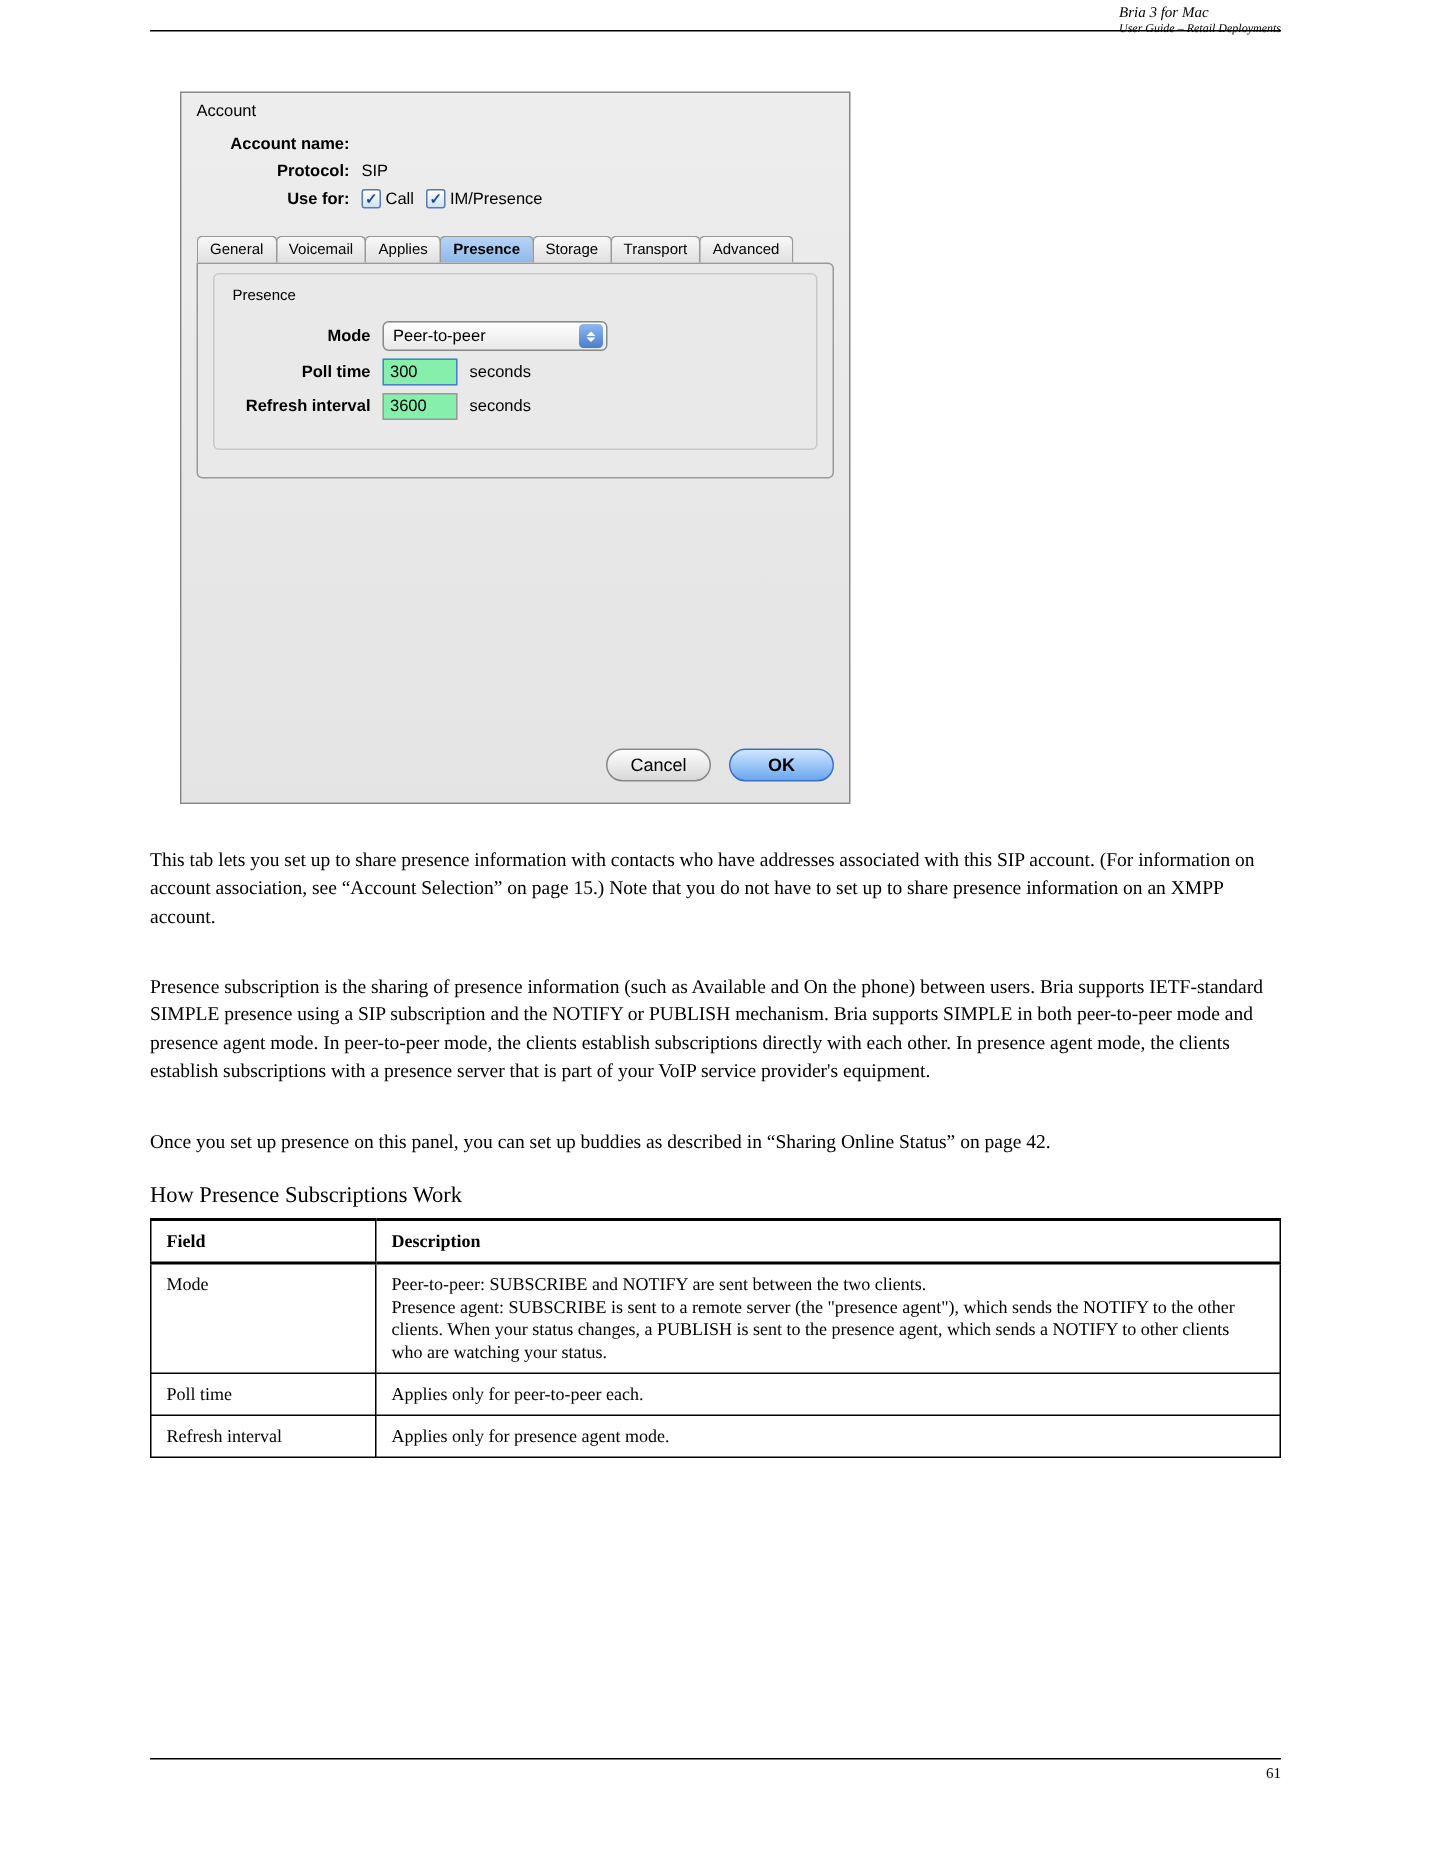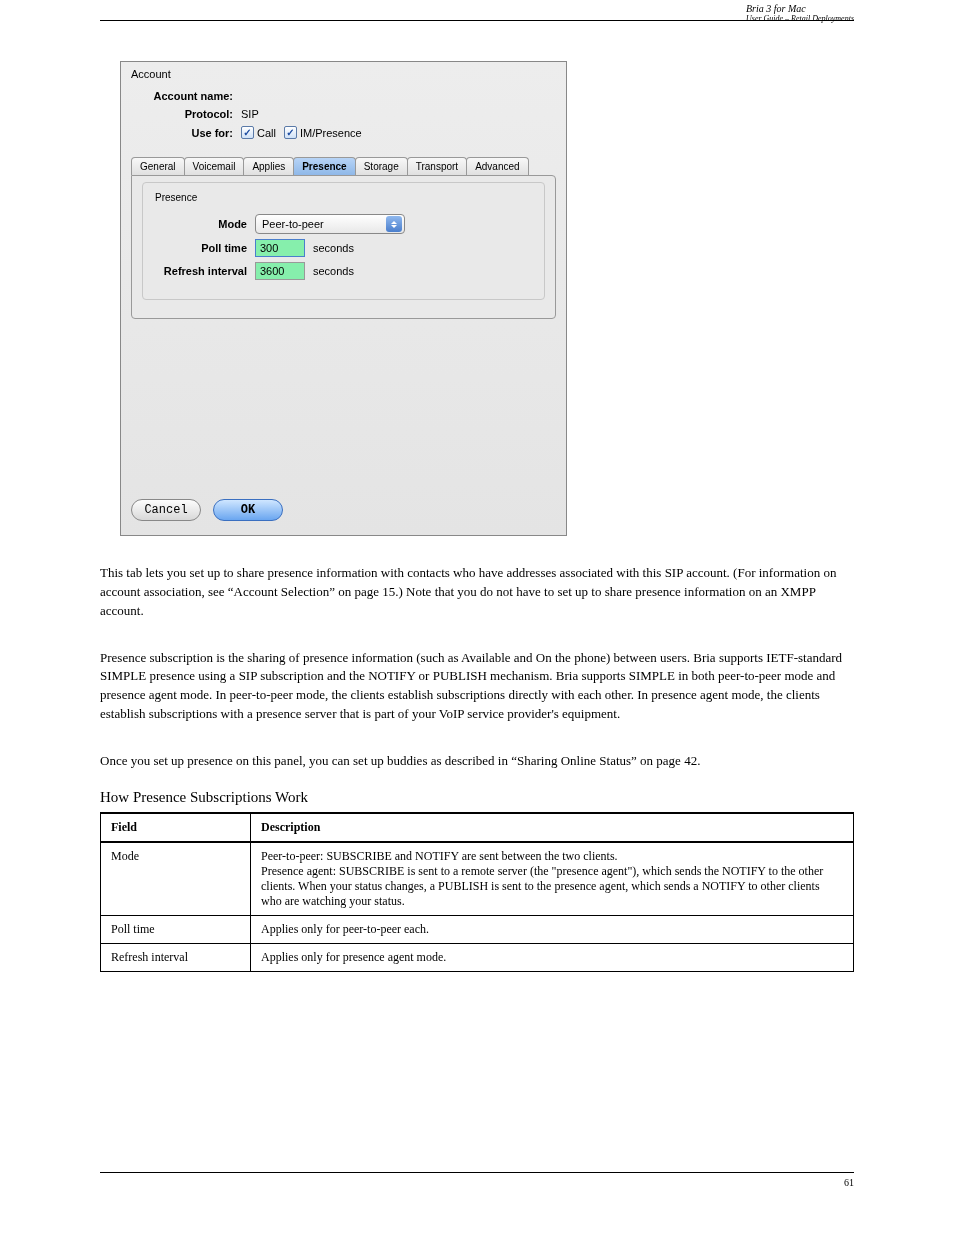--- a/index.html
+++ b/index.html
@@ -190,24 +190,23 @@
   }
   .unit {
     margin-left: 8px;
     font-size: 11px;
   }
   .spacer {
     height: 170px;
   }
   .btn-row {
     display: flex;
-    justify-content: flex-start;
+    justify-content: flex-end;
     gap: 12px;
     margin-top: 10px;
-    font-family: Liberation Mono, monospace;
   }
   .aqua-btn {
     min-width: 70px;
     height: 22px;
     border-radius: 11px;
     border: 1px solid #888;
     background: linear-gradient(#fdfdfd,#d8d8d8);
     font-size: 12px;
     cursor: pointer;
     font-family: inherit;

